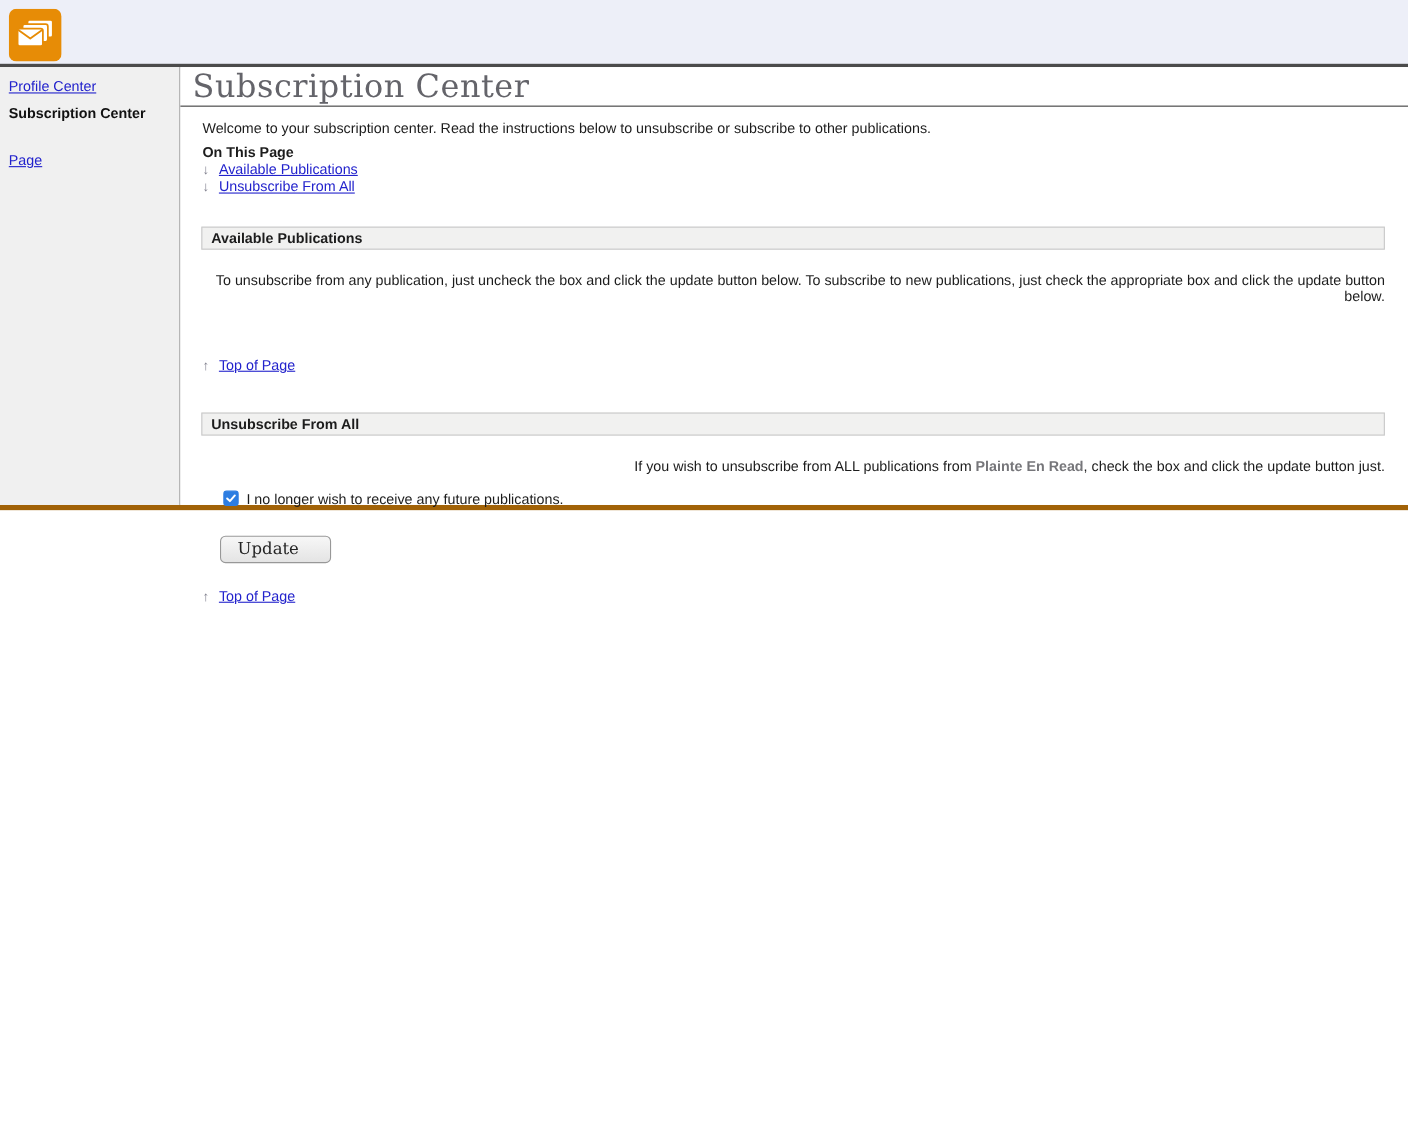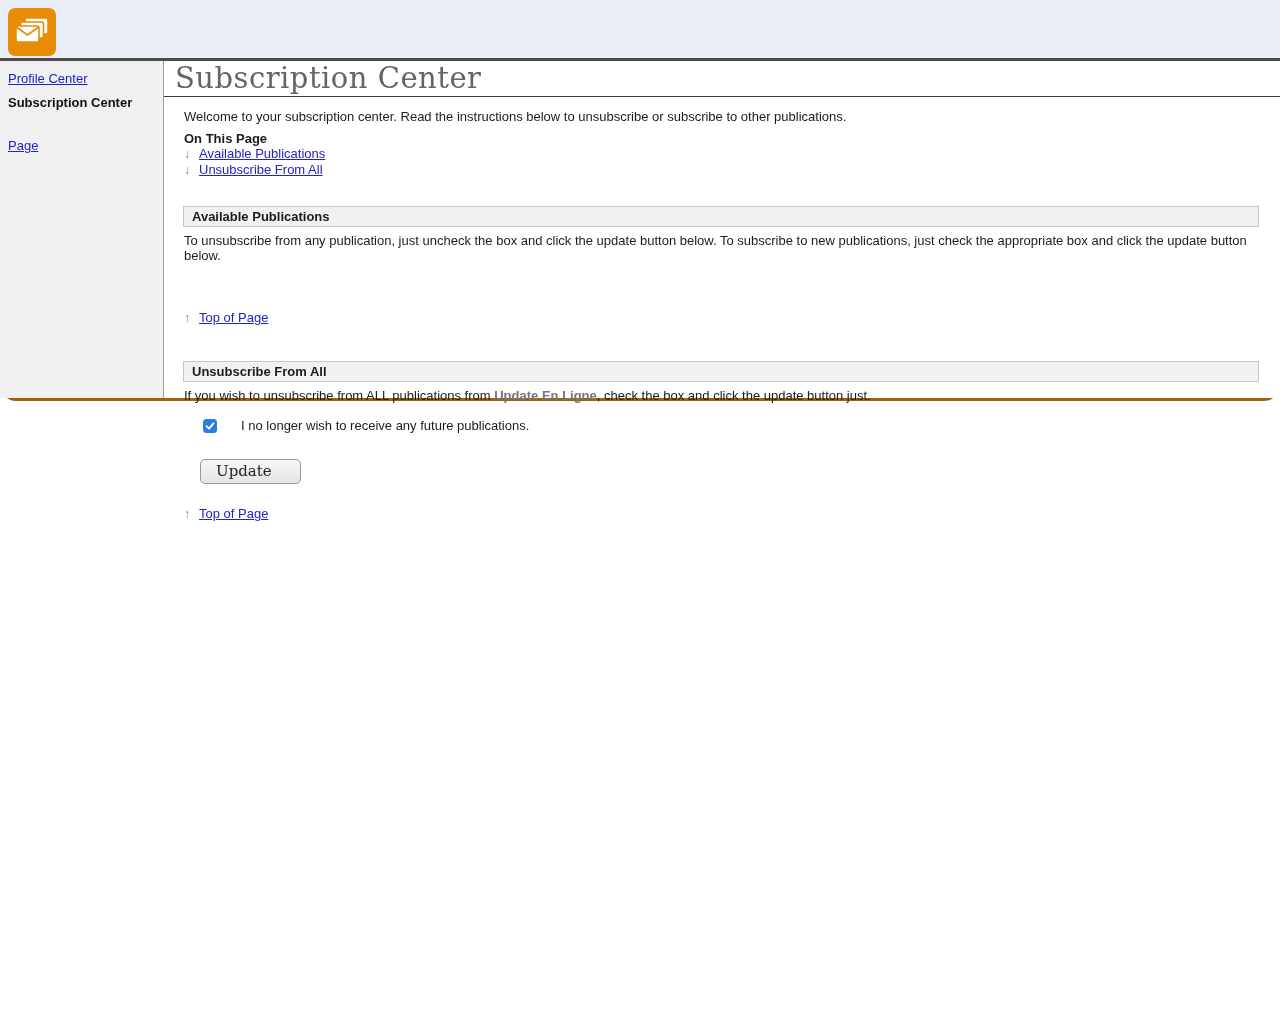--- a/index.html
+++ b/index.html
@@ -19,23 +19,22 @@
     align-items: flex-start;
   }
   .logo {
     margin: 8px 0 0 8px;
     width: 48px; height: 48px;
     display: block;
   }
   
   .content-wrap {
     display: flex;
-    height: 340px;
-    border-bottom: 3px solid #a16207;
-    border-radius: 16px;
+    height: 403px;
+    border-bottom: 5px solid #a16207;
   }
   .sidebar {
     width: 164px;
     background: #f0f0f0;
     border-right: 1px solid #9d9d9d;
     padding: 10px 8px 0 8px;
     font-size: 13px;
     flex-shrink: 0;
   }
   .sidebar a {
@@ -95,33 +94,32 @@
     margin-top: 28px;
     margin-left: -1px;
     background: #f1f1f0;
     border: 1px solid #c8c8c8;
     font-weight: bold;
     font-size: 13px;
     padding: 2px 0 2px 8px;
     line-height: 15px;
   }
   .section-bar.second { margin-top: 35px; }
-  .section-text { margin-top: 6px; }
+  .section-text { margin-top: 20px; text-align: right; }
   .toplink-row { margin-top: 47px; }
   .toplink-row.second { margin-top: 22px; }
   .brand {
     font-weight: bold;
     color: #76767a;
   }
   .checkbox-row {
     margin-top: 15px;
     padding-left: 19px;
     display: flex;
-    align-items: flex-end;
-    gap: 17px;
+    align-items: flex-start;
   }
   .checkbox {
     width: 14px; height: 14px;
     border-radius: 3px;
     border: 1px solid #2d7de1;
     background: #ffffff;
     display: inline-flex;
     align-items: center;
     justify-content: center;
     margin-right: 7px;
@@ -192,21 +190,21 @@
 
       <div class="section-bar">Available Publications</div>
       <p class="section-text">To unsubscribe from any publication, just uncheck the box and click the update button below. To subscribe to new publications, just check the appropriate box and click the update button below.</p>
 
       <div class="link-row toplink-row">
         <span class="arrow-glyph">↑</span>
         <a href="#" class="page-link">Top of Page</a>
       </div>
 
       <div class="section-bar second">Unsubscribe From All</div>
-      <p class="section-text"><span>If you wish to unsubscribe from ALL publications from </span><span class="brand">Update En Ligne</span><span>, check the box and click the update button just.</span></p>
+      <p class="section-text"><span>If you wish to unsubscribe from ALL publications from </span><span class="brand">Plainte En Read</span><span>, check the box and click the update button just.</span></p>
 
       <div class="checkbox-row">
         <span class="checkbox checked">
           <svg width="10" height="10" viewBox="0 0 10 10">
             <polyline points="1.5,5.2 4,7.6 8.5,2.4" fill="none" stroke="#ffffff" stroke-width="1.8" stroke-linecap="round" stroke-linejoin="round"></polyline>
           </svg>
         </span>
         <span>I no longer wish to receive any future publications.</span>
       </div>
 

